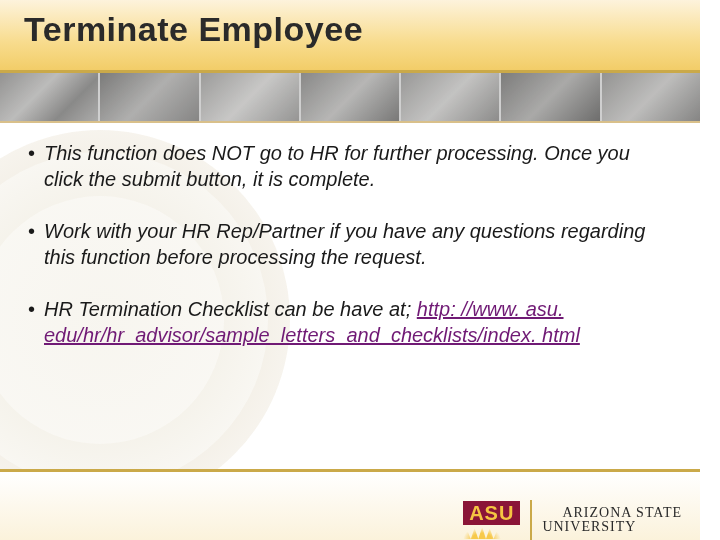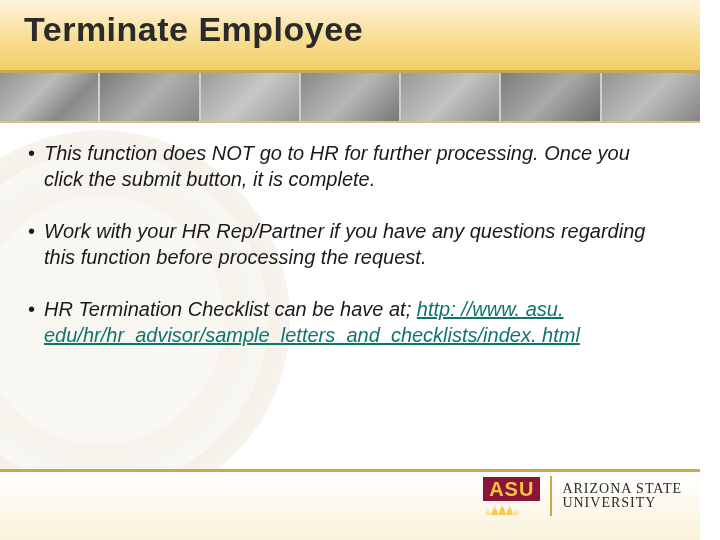--- a/index.html
+++ b/index.html
@@ -97,21 +97,21 @@
     margin-bottom: 26px;
   }
   .bullet .dot {
     width: 16px;
     flex: 0 0 16px;
     text-align: left;
   }
   .bullet .txt { flex: 1; font-style: italic; }
   .link {
     text-decoration: underline;
-    color: #0f766e;
+    color: #701a75;
   }
 
   
   .bottom-line {
     position: absolute;
     left: 0; right: 0;
     bottom: 68px;
     height: 3px;
     background: #caa949;
     z-index: 2;
@@ -119,21 +119,21 @@
   .footer {
     position: absolute;
     left: 0; right: 0; bottom: 0;
     height: 68px;
     background: linear-gradient(to bottom,#fff 0%, #fbf2db 100%);
     z-index: 2;
   }
   .asu-logo {
     position: absolute;
     right: 18px;
-    bottom: 24px;
+    bottom: 0;
     display: flex;
     align-items: center;
     gap: 10px;
     z-index: 3;
   }
   .asu-mark {
     display: flex;
     flex-direction: column;
     align-items: flex-start;
   }
@@ -154,21 +154,21 @@
     background: radial-gradient(ellipse at 50% 100%, #f7c94b 0%, #f7c94b 35%, rgba(247,201,75,0) 70%);
     clip-path: polygon(0% 100%, 10% 20%, 20% 100%, 30% 10%, 40% 100%, 50% 0%, 60% 100%, 70% 10%, 80% 100%, 90% 20%, 100% 100%);
   }
   .asu-text {
     display: flex;
     flex-direction: column;
     line-height: 1;
     color: #2a2a2a;
     font-family: "Times New Roman", Georgia, serif;
   }
-  .asu-text .l1 { font-size: 14px; letter-spacing: 1px; }
+  .asu-text .l1 { font-size: 14px; letter-spacing: 1px; margin-left: 20px; }
   .asu-text .l2 { font-size: 14px; letter-spacing: 1px; }
   .asu-divider {
     width: 2px;
     height: 40px;
     background: #caa949;
   }
 </style>
 </head>
 <body>
 

